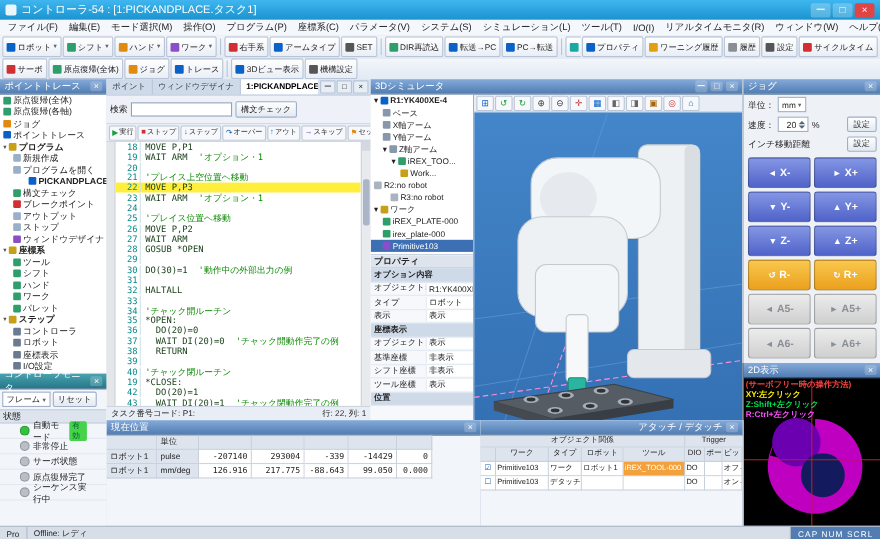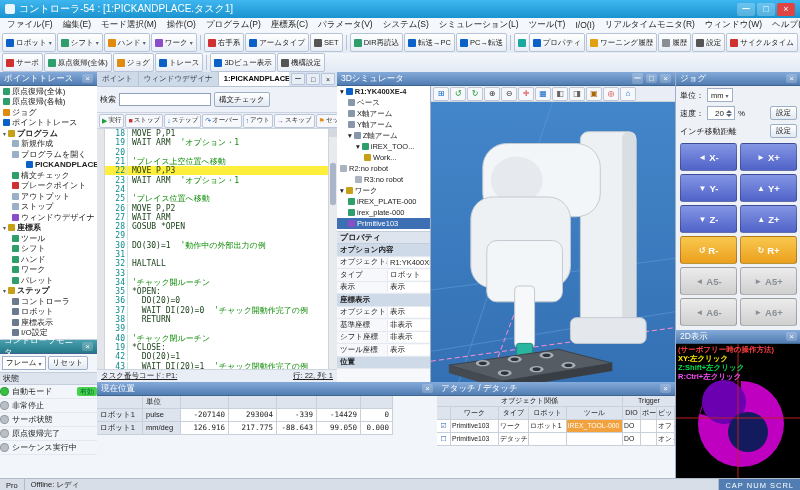--- a/index.html
+++ b/index.html
@@ -43,21 +43,21 @@
   .tsection{font-weight:bold;}
   .monitor{flex:1;display:flex;flex-direction:column;background:#f2f5fa;}
   .mctl{display:flex;gap:2px;padding:2px;}
   .dd{display:flex;align-items:center;gap:2px;border:1px solid #9fb0c6;background:#fff;
       padding:0 3px;height:12px;font-size:7.5px;}
   .dd .da{font-size:6px;color:#567;}
   .mbtn{border:1px solid #9fb0c6;background:linear-gradient(#fff,#e2e9f2);padding:0 4px;height:12px;
         display:flex;align-items:center;font-size:7.5px;border-radius:2px;}
   .mhead{background:#dde4ee;border-top:1px solid #c4cedd;border-bottom:1px solid #c4cedd;
          padding:0 3px;height:11px;line-height:11px;font-size:8px;}
-  .mrow{display:flex;align-items:center;gap:3px;height:13px;padding:0 0;border-bottom:1px solid #e4e9f1;font-size:8px;}
+  .mrow{display:flex;align-items:center;gap:3px;height:13px;padding:0 18px;border-bottom:1px solid #e4e9f1;font-size:8px;}
   .micon{width:7px;height:7px;border-radius:50%;flex:none;border:1px solid rgba(0,0,0,.2);}
   .mbadge{margin-left:auto;background:#46d24a;color:#063;font-size:7px;padding:0 3px;border-radius:2px;line-height:9px;}
   
   .editor{position:absolute;left:97px;top:72px;width:240px;height:310px;background:#fff;
           border-right:1px solid #9fb0c6;display:flex;flex-direction:column;}
   .etabrow{height:14px;display:flex;background:#d7e1ef;border-bottom:1px solid #b7c3d6;flex:none;}
   .etabs{display:flex;overflow:hidden;flex:1;}
   .etab{display:flex;align-items:center;padding:0 5px;font-size:7.5px;border-right:1px solid #b7c3d6;
         background:#cfdae9;color:#345;white-space:nowrap;}
   .etab.active{background:#fff;font-weight:bold;color:#000;}
@@ -82,21 +82,21 @@
   .cl .lno{width:20px;flex:none;text-align:right;color:#0a8a8a;padding-right:2px;margin-right:4px;
            border-right:1px solid #cfe3e3;}
   .cl.hl{background:#ffee3c;}
   .lcode{color:#143c14;}
   .lcmt{color:#0a8a00;}
   .lcmt.pad{margin-left:10px;}
   .vscroll{width:8px;background:#e8eaee;border-left:1px solid #cfd4dc;flex:none;display:flex;flex-direction:column;}
   .sb-up,.sb-down{height:8px;background:#d4d9e1;}
   .sb-thumb{height:42px;margin:26px 1px 0 1px;background:#aab6c8;border-radius:2px;}
   .estatus{height:12px;display:flex;align-items:center;padding:0 4px;background:#e9eef6;
-           border-top:1px solid #ccd4e0;font-size:7.5px;flex:none;text-decoration:underline;}
+           border-top:1px solid #ccd4e0;font-size:7.5px;flex:none;}
   .estatus .right{margin-left:auto;}
   
   .simwin{position:absolute;left:337px;top:72px;width:338px;height:310px;display:flex;flex-direction:column;
           border-right:1px solid #9fb0c6;background:#fff;}
   .simbody{flex:1;display:flex;overflow:hidden;}
   .modelcol{width:93px;border-right:1px solid #9fb0c6;display:flex;flex-direction:column;background:#fff;}
   .mtree{height:145px;overflow:hidden;border-bottom:1px solid #c4cedd;}
   .mtitem{display:flex;align-items:center;gap:2px;height:11px;white-space:nowrap;font-size:7.5px;}
   .mtitem.selected{background:#3d6fb4;color:#fff;}
   .props{flex:1;display:flex;flex-direction:column;background:#f6f8fb;overflow:hidden;}
@@ -139,21 +139,21 @@
   .curpos{position:absolute;left:97px;top:382px;width:340px;height:96px;background:#f2f5fa;
           border-right:1px solid #9fb0c6;display:flex;flex-direction:column;}
   .cptable{display:grid;grid-template-columns:46px 38px 48px 48px 40px 44px 32px;}
   .cpc{height:12px;line-height:12px;border-right:1px solid #c8d0dc;border-bottom:1px solid #c8d0dc;
        padding:0 3px;font-size:7.5px;background:#fff;overflow:hidden;white-space:nowrap;}
   .cph,.cpn{background:#dde4ee;}
   .cpv{text-align:right;font-family:"DejaVu Sans Mono","Liberation Mono",monospace;}
   
   .attach{position:absolute;left:437px;top:382px;width:238px;height:96px;background:#f2f5fa;
           display:flex;flex-direction:column;border-right:1px solid #9fb0c6;}
-  .attach .phead .title{flex:1;text-align:left;}
+  .attach .phead .title{flex:1;text-align:right;}
   .agrp{display:flex;height:10px;background:#dde4ee;border-bottom:1px solid #c8d0dc;font-size:7px;}
   .ag1{flex:1;text-align:center;line-height:10px;}
   .ag2{width:52px;text-align:center;line-height:10px;border-left:1px solid #c8d0dc;}
   .atable{display:grid;grid-template-columns:14px 48px 30px 38px 56px 18px 16px 18px;}
   .ac{height:12px;line-height:12px;font-size:6.8px;padding:0 1px;border-right:1px solid #c8d0dc;
       border-bottom:1px solid #c8d0dc;background:#fff;overflow:hidden;white-space:nowrap;}
   .ah{background:#dde4ee;text-align:center;font-size:7px;}
   .ack{text-align:center;color:#2259b0;}
   .atool{background:#f2a13c;color:#fff;}
   

